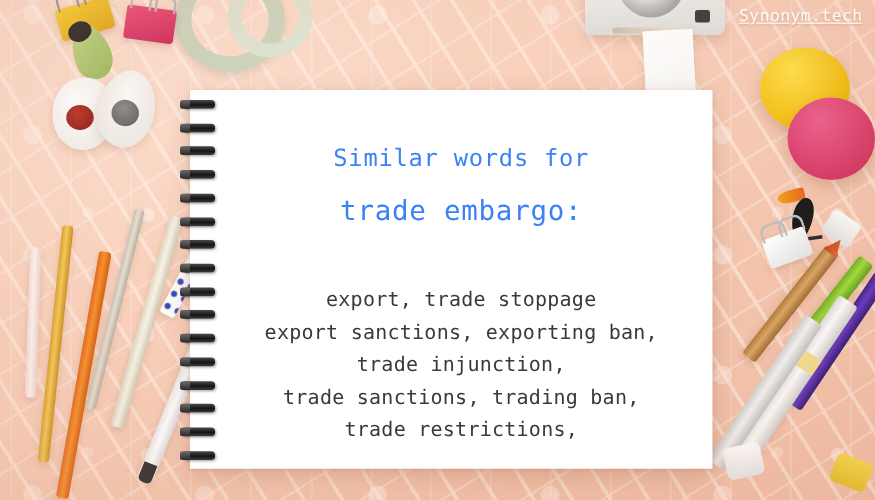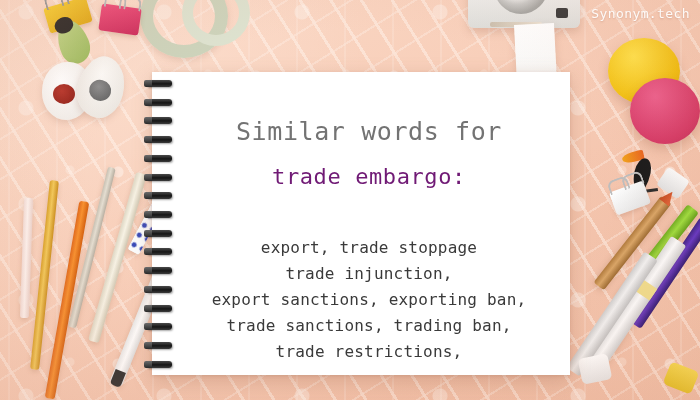--- a/index.html
+++ b/index.html
@@ -369,31 +369,31 @@
     position: absolute;
     left: 0; top: 0;
     width: 8px; height: 7px;
     background: linear-gradient(180deg,#6b6b6b,#2a2a2a);
     border-radius: 2px 0 0 2px;
   }
 
   
   .title-line1 {
     font-family: "DejaVu Sans Mono", monospace;
-    font-size: 25px;
+    font-size: 19px;
     letter-spacing: .6px;
-    color: #737373;
+    color: #3b82f6;
     margin: 22px 0 16px 0;
     line-height: 1.25;
   }
   .title-line2 {
     font-family: "DejaVu Sans Mono", monospace;
     font-size: 22px;
     letter-spacing: .6px;
-    color: #701a75;
+    color: #3b82f6;
     margin: 6px 0 0 0;
     line-height: 1.25;
   }
   .words {
     margin: 44px 0 0 0;
     padding: 0;
     list-style: none;
   }
   .words li {
     font-family: "DejaVu Sans Mono", monospace;
@@ -406,20 +406,21 @@
 
   
   .watermark {
     position: absolute;
     right: 10px; top: 6px;
     font-family: "DejaVu Sans Mono", monospace;
     font-size: 13px;
     letter-spacing: .4px;
     color: rgba(255,255,255,.92);
     text-shadow: 0 1px 2px rgba(170,110,85,.35);
+    text-decoration: underline;
   }
 </style>
 </head>
 <body>
 
 <div id="stage">
 
   <div class="bg-base"></div>
   <div class="bg-traces"></div>
   <div class="bg-pads"></div>
@@ -483,22 +484,22 @@
       <div class="ring"></div>
       <div class="ring"></div>
     </div>
 
     <div class="notepad-inner">
       <p class="title-line1">Similar words for</p>
       <p class="title-line2">trade embargo:</p>
 
       <ul class="words">
         <li>export, trade stoppage</li>
+        <li>export sanctions, exporting ban,</li>
         <li>trade injunction,</li>
-        <li>export sanctions, exporting ban,</li>
         <li>trade sanctions, trading ban,</li>
         <li>trade restrictions,</li>
       </ul>
     </div>
   </div>
 
   <div class="watermark">Synonym.tech</div>
 
 </div>
 

